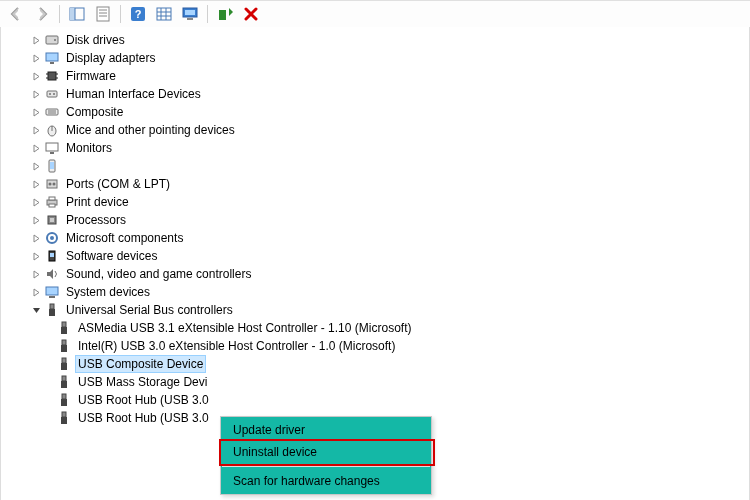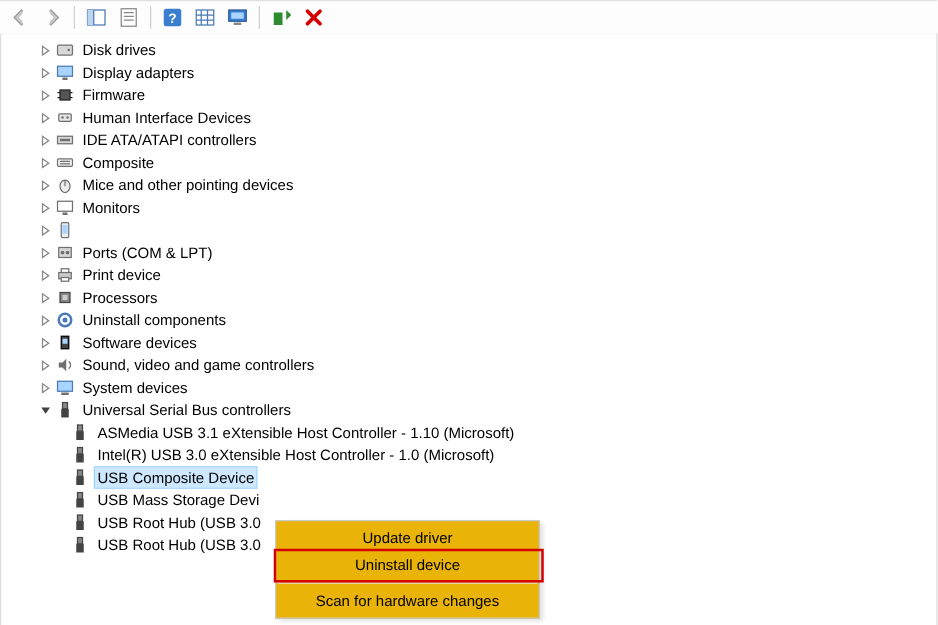--- a/index.html
+++ b/index.html
@@ -92,25 +92,24 @@
     background: #cde8ff;
     outline: 1px solid #99d1ff;
   }
   .indent-1 { padding-left: 28px; }
   .indent-2 { padding-left: 40px; }
 
   
   .ctx {
     position: absolute;
     width: 210px;
-    background: #eab308;
+    background: #14b8a6;
     border: 1px solid #c8c8c8;
     box-shadow: 2px 2px 4px rgba(0,0,0,0.15);
     padding: 2px 0;
-    text-align: center;
   }
   .ctx-item {
     height: 22px;
     line-height: 22px;
     padding: 0 12px;
     font-size: 12px;
     cursor: default;
   }
   .ctx-sep {
     height: 1px;
@@ -273,34 +272,20 @@
         <span class="label">Human Interface Devices</span>
       </div>
       <div class="node indent-1">
         <span class="caret">
           <svg viewBox="0 0 9 9">
             <path d="M2 1 L7 4.5 L2 8 Z" fill="none" stroke="#888"></path>
           </svg>
         </span>
         <span class="nicon">
           <svg viewBox="0 0 14 14">
-            <rect x="1" y="4" width="12" height="6" fill="#d8d8d8" stroke="#707070"></rect>
-            <rect x="3" y="6" width="8" height="2" fill="#707070"></rect>
-          </svg>
-        </span>
-        <span class="label">IDE ATA/ATAPI controllers</span>
-      </div>
-      <div class="node indent-1">
-        <span class="caret">
-          <svg viewBox="0 0 9 9">
-            <path d="M2 1 L7 4.5 L2 8 Z" fill="none" stroke="#888"></path>
-          </svg>
-        </span>
-        <span class="nicon">
-          <svg viewBox="0 0 14 14">
             <rect x="1" y="4" width="12" height="6" rx="1" fill="#eee" stroke="#707070"></rect>
             <line x1="3" y1="6" x2="11" y2="6" stroke="#707070"></line>
             <line x1="3" y1="8" x2="11" y2="8" stroke="#707070"></line>
           </svg>
         </span>
         <span class="label">Composite</span>
       </div>
       <div class="node indent-1">
         <span class="caret">
           <svg viewBox="0 0 9 9">
@@ -391,21 +376,21 @@
           <svg viewBox="0 0 9 9">
             <path d="M2 1 L7 4.5 L2 8 Z" fill="none" stroke="#888"></path>
           </svg>
         </span>
         <span class="nicon">
           <svg viewBox="0 0 14 14">
             <circle cx="7" cy="7" r="5" fill="none" stroke="#4a7ab5" stroke-width="2"></circle>
             <circle cx="7" cy="7" r="2" fill="#4a7ab5"></circle>
           </svg>
         </span>
-        <span class="label">Uninstall components</span>
+        <span class="label">Microsoft components</span>
       </div>
       <div class="node indent-1">
         <span class="caret">
           <svg viewBox="0 0 9 9">
             <path d="M2 1 L7 4.5 L2 8 Z" fill="none" stroke="#888"></path>
           </svg>
         </span>
         <span class="nicon">
           <svg viewBox="0 0 14 14">
             <rect x="4" y="2" width="6" height="10" fill="#444" stroke="#000"></rect>

